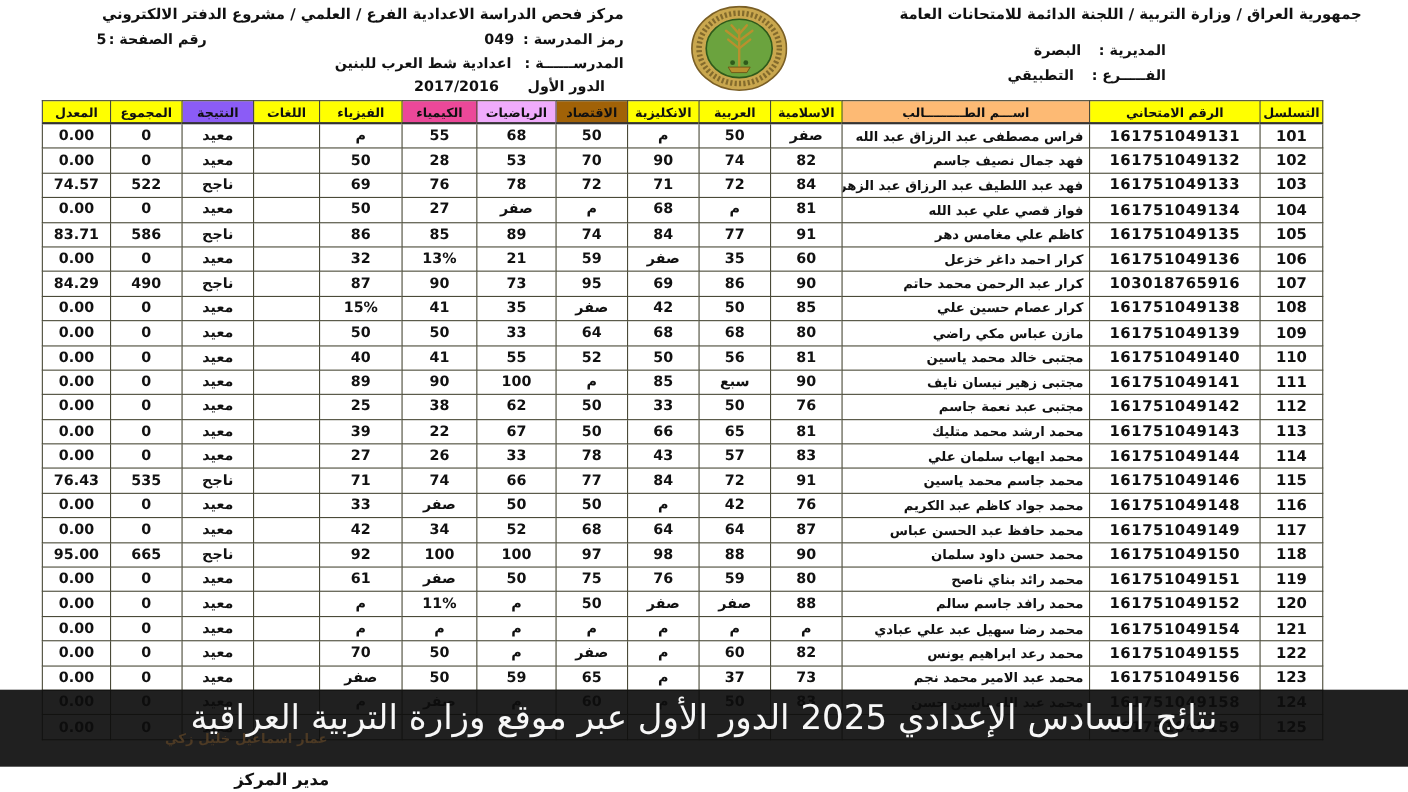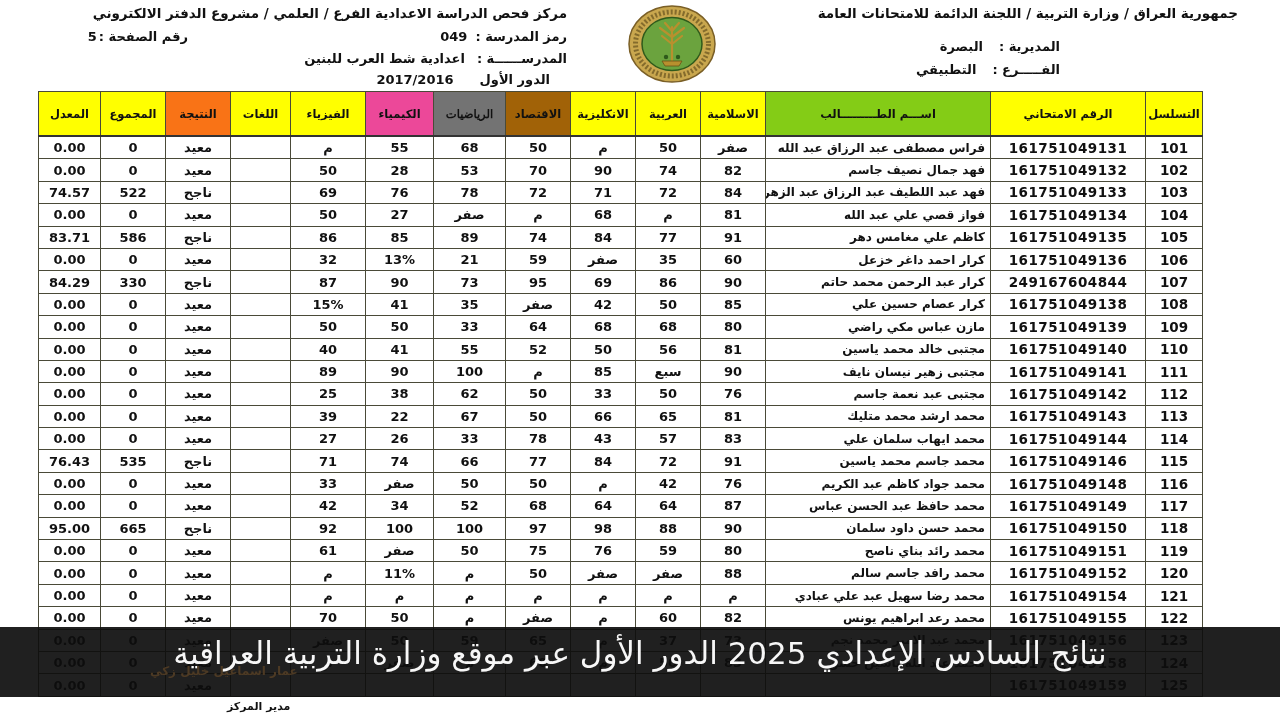--- a/index.html
+++ b/index.html
@@ -23,21 +23,21 @@
     border-collapse:collapse;table-layout:fixed;
     direction:rtl;
     font-family:"DejaVu Sans", sans-serif;
   }
   table.results, table.results th, table.results td{
     border:1px solid #4a4a38;
   }
   table.results{border:1.5px solid #3a3a2a;}
   table.results th{
     height:19px;font-size:11.5px;font-weight:bold;
-    padding:12px 2px;text-align:center;vertical-align:middle;
+    padding:0 2px;text-align:center;vertical-align:middle;
     border-bottom:2.5px solid #333;
   }
   table.results td{
     height:21.4px;font-size:13px;font-weight:bold;
     padding:0 2px;text-align:center;vertical-align:middle;
     overflow:hidden;white-space:nowrap;
   }
   table.results td.name-cell{text-align:right;padding-right:5px;font-size:12px;}
   table.results td.exam-cell{font-size:13.5px;letter-spacing:0.5px;margin-left:32px;}
   table.results td.serial-cell{font-size:13.5px;}
@@ -50,22 +50,22 @@
   .banner-text{
     position:absolute;left:0;top:8px;width:100%;
     text-align:center;font-size:31px;font-weight:normal;
     color:#f7f7f7;direction:rtl;white-space:nowrap;
   }
   .signature{
     position:absolute;left:150px;top:37px;
     font-size:12px;color:#4d3a24;direction:rtl;white-space:nowrap;
   }
   .director{
-    position:absolute;left:227px;top:700px;
-    font-size:11px;color:#111;direction:rtl;z-index:6;white-space:nowrap;
+    position:absolute;left:213px;top:700px;
+    font-size:15px;color:#111;direction:rtl;z-index:6;white-space:nowrap;
   }
 </style>
 </head>
 <body>
 
 <div class="abs hdr-title rtl" style="right:42px;top:5px;">جمهورية العراق / وزارة التربية / اللجنة الدائمة للامتحانات العامة</div>
 
 <div class="abs pair hdr-line" style="right:220px;top:39px;gap:16px;">
   <span>المديرية :</span>
   <span>البصرة</span>
@@ -127,30 +127,30 @@
     <col style="width:75px">
       <col style="width:60px">
       <col style="width:65px">
     <col style="width:65px">
       <col style="width:62px">
   </colgroup>
   <thead>
     <tr>
         <th style="background: rgb(255, 255, 0);">التسلسل</th>
         <th style="background: rgb(255, 255, 0);">الرقم الامتحاني</th>
-        <th style="background: #84cc16;">اســـم الطـــــــــالب</th>
+        <th style="background: #fdba74;">اســـم الطـــــــــالب</th>
         <th style="background: rgb(255, 255, 0);">الاسلامية</th>
         <th style="background: rgb(255, 255, 0);">العربية</th>
         <th style="background: rgb(255, 255, 0);">الانكليزية</th>
         <th style="background: #a16207;">الاقتصاد</th>
-        <th style="background: #737373; font-family: Liberation Serif, serif;">الرياضيات</th>
+        <th style="background: #f0abfc;">الرياضيات</th>
         <th style="background: #ec4899;">الكيمياء</th>
         <th style="background: rgb(255, 255, 0);">الفيزياء</th>
         <th style="background: rgb(255, 255, 0);">اللغات</th>
-        <th style="background: #f97316;">النتيجة</th>
+        <th style="background: #8b5cf6;">النتيجة</th>
         <th style="background: rgb(255, 255, 0); margin-top: 44px;">المجموع</th>
         <th style="background: rgb(255, 255, 0);">المعدل</th>
       </tr>
   </thead>
   <tbody>
       <tr>
         <td class="serial-cell">101</td>
         <td class="exam-cell">161751049131</td>
         <td class="name-cell">فراس مصطفى عبد الرزاق عبد الله</td>
         <td>صفر</td>
@@ -240,32 +240,32 @@
         <td>21</td>
         <td>13%</td>
         <td>32</td>
         <td></td>
         <td>معيد</td>
         <td>0</td>
         <td>0.00</td>
       </tr>
       <tr>
         <td class="serial-cell">107</td>
-        <td class="exam-cell">249167604844</td>
+        <td class="exam-cell">103018765916</td>
         <td class="name-cell">كرار عبد الرحمن محمد حاتم</td>
         <td>90</td>
         <td>86</td>
         <td>69</td>
         <td>95</td>
         <td>73</td>
         <td>90</td>
         <td>87</td>
         <td></td>
         <td>ناجح</td>
-        <td>330</td>
+        <td>490</td>
         <td>84.29</td>
       </tr>
       <tr>
         <td class="serial-cell">108</td>
         <td class="exam-cell">161751049138</td>
         <td class="name-cell">كرار عصام حسين علي</td>
         <td>85</td>
         <td>50</td>
         <td>42</td>
         <td>صفر</td>

